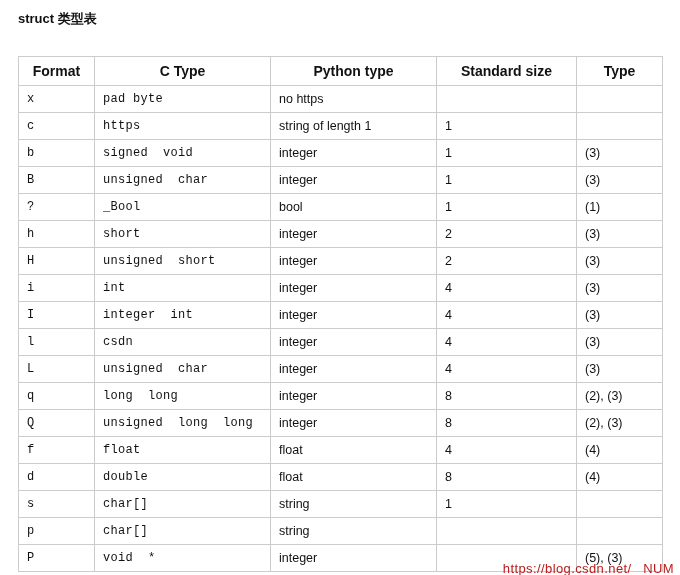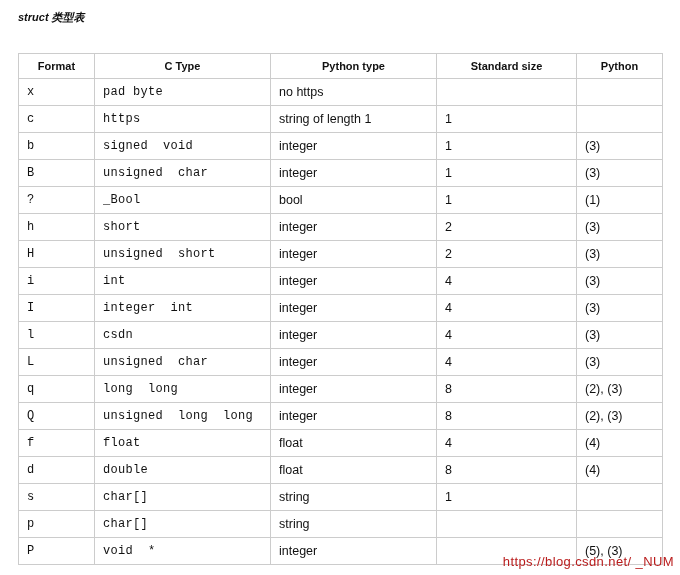--- a/index.html
+++ b/index.html
@@ -7,41 +7,40 @@
     padding: 10px 18px;
     width: 680px;
     box-sizing: border-box;
     font-family: "Arial", "Helvetica", sans-serif;
     font-size: 13px;
     color: #111;
     background: #fff;
     position: relative;
   }
   .title {
-    font-size: 11px;
+    font-size: 13px;
     font-weight: bold;
     margin: 0 0 28px 0;
-    font-style: italic;
   }
   table {
     border-collapse: collapse;
     width: 100%;
     table-layout: fixed;
   }
   th, td {
     border: 1px solid #ccc;
     padding: 6px 8px;
     vertical-align: middle;
     overflow: hidden;
   }
   th {
     font-weight: bold;
     text-align: center;
     background: #fff;
-    font-size: 11px;
+    font-size: 14px;
   }
   tbody td {
     font-size: 12.5px;
   }
   tbody td.mono {
     font-family: "Courier New", monospace;
     font-size: 12px;
     white-space: pre;
     letter-spacing: 0.3px;
   }
@@ -73,21 +72,21 @@
       <col class="pty">
       <col class="std">
       <col class="nts">
   </colgroup>
   <thead>
     <tr>
       <th>Format</th>
       <th>C Type</th>
       <th>Python type</th>
       <th>Standard size</th>
-      <th>Python</th>
+      <th>Type</th>
     </tr>
   </thead>
   <tbody id="tbody">
       <tr>
         <td class="mono">x</td>
         <td class="mono">pad byte</td>
         <td>no https</td>
         <td></td>
         <td></td>
       </tr>

